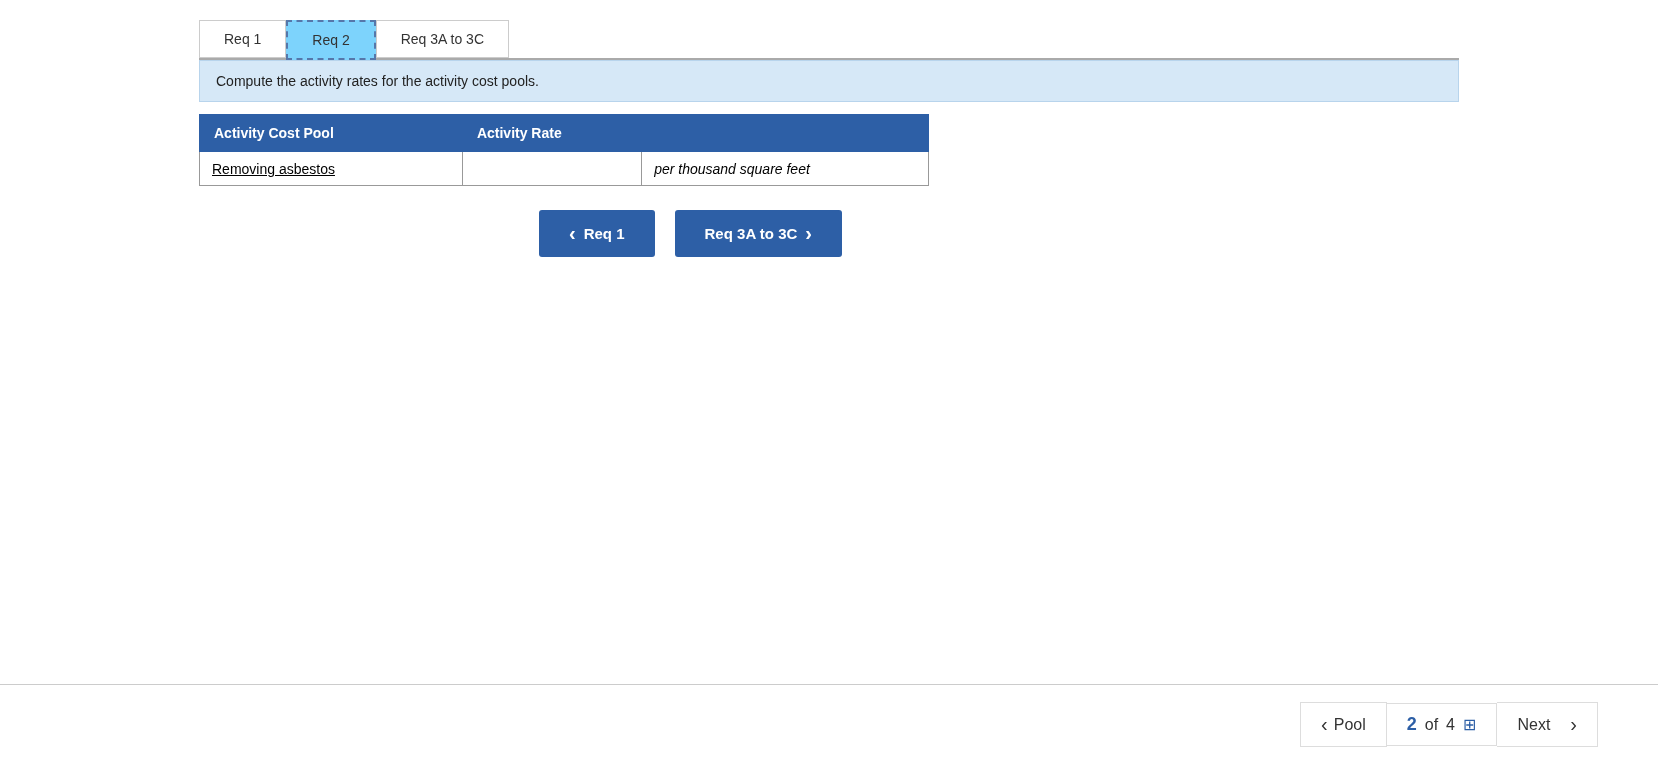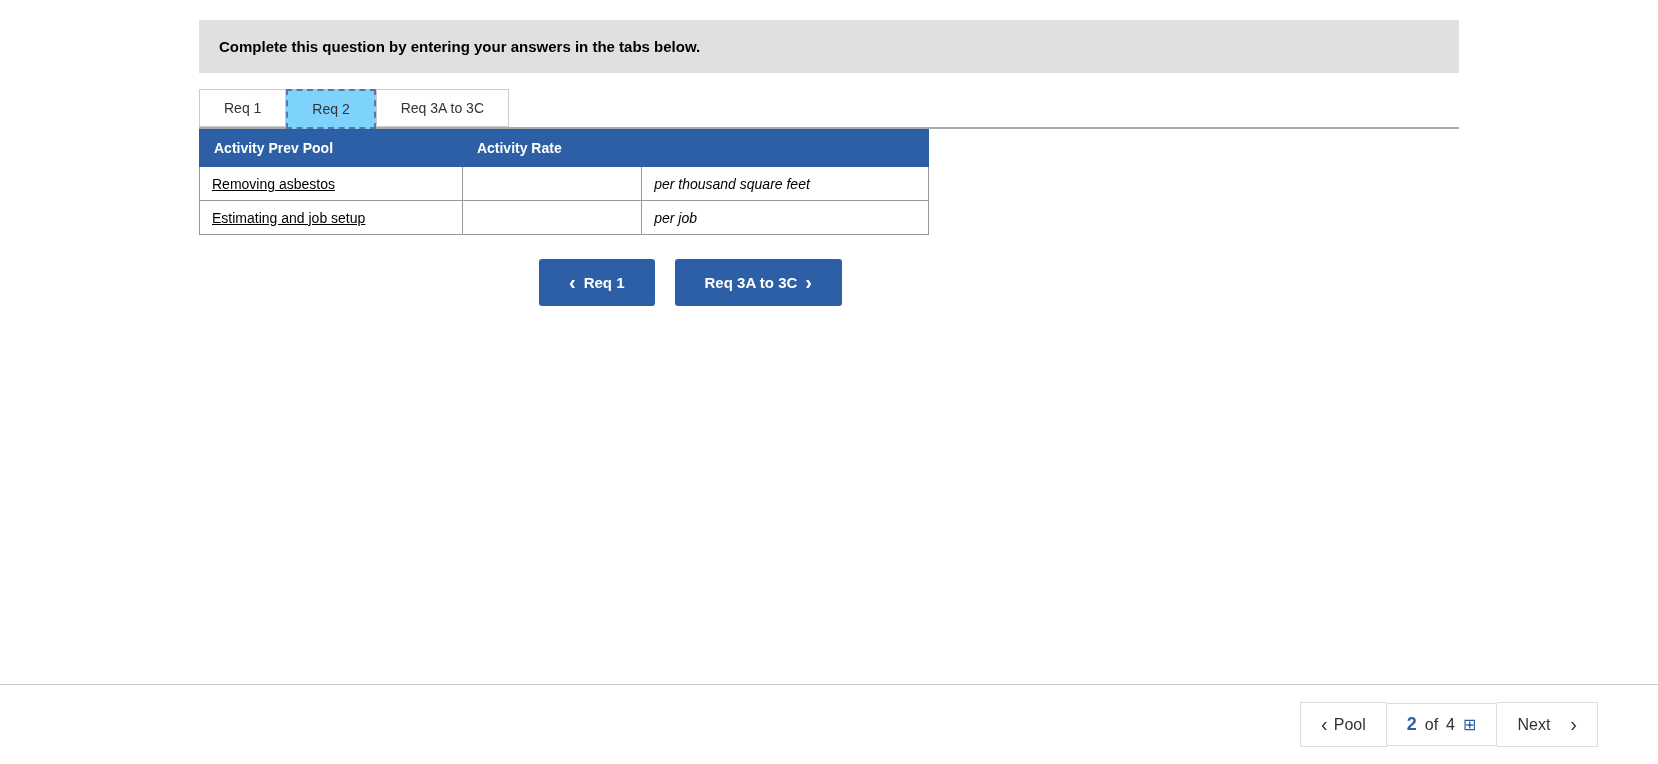--- a/index.html
+++ b/index.html
@@ -206,59 +206,52 @@
     }
 
     .arrow-left::before { content: '‹'; font-size: 20px; }
     .arrow-right::after { content: '›'; font-size: 20px; }
   </style>
 </head>
 <body>
 
 <div class="main-container">
 
-  <div class="instruction-banner">
-    <span>Complete this question by entering your answers in the tabs below.</span>
-  </div>
 
   <div class="tabs-container">
     <div class="tab">
       <span>Req 1</span>
     </div>
     <div class="tab active">
       <span>Req 2</span>
     </div>
     <div class="tab">
       <span>Req 3A to 3C</span>
     </div>
   </div>
 
+  <div class="instruction-bar">
+    <span>Compute the activity rates for the activity cost pools.</span>
+  </div>
 
   <table class="activity-table">
     <thead>
       <tr>
-        <th>Activity Prev Pool</th>
+        <th>Activity Cost Pool</th>
         <th colspan="2">Activity Rate</th>
       </tr>
     </thead>
     <tbody>
       <tr>
         <td class="label-cell">Removing asbestos</td>
         <td class="input-cell">
           <input type="text" value="" style="">
         </td>
         <td class="unit-cell">per thousand square feet</td>
       </tr>
-      <tr>
-        <td class="label-cell">Estimating and job setup</td>
-        <td class="input-cell">
-          <input type="text" value="" style="">
-        </td>
-        <td class="unit-cell">per job</td>
-      </tr>
     </tbody>
   </table>
 
   <div class="nav-buttons">
     <button class="nav-btn">
       <span class="arrow-left"></span>
       <span>Req 1</span>
     </button>
     <button class="nav-btn">
       <span>Req 3A to 3C</span>

